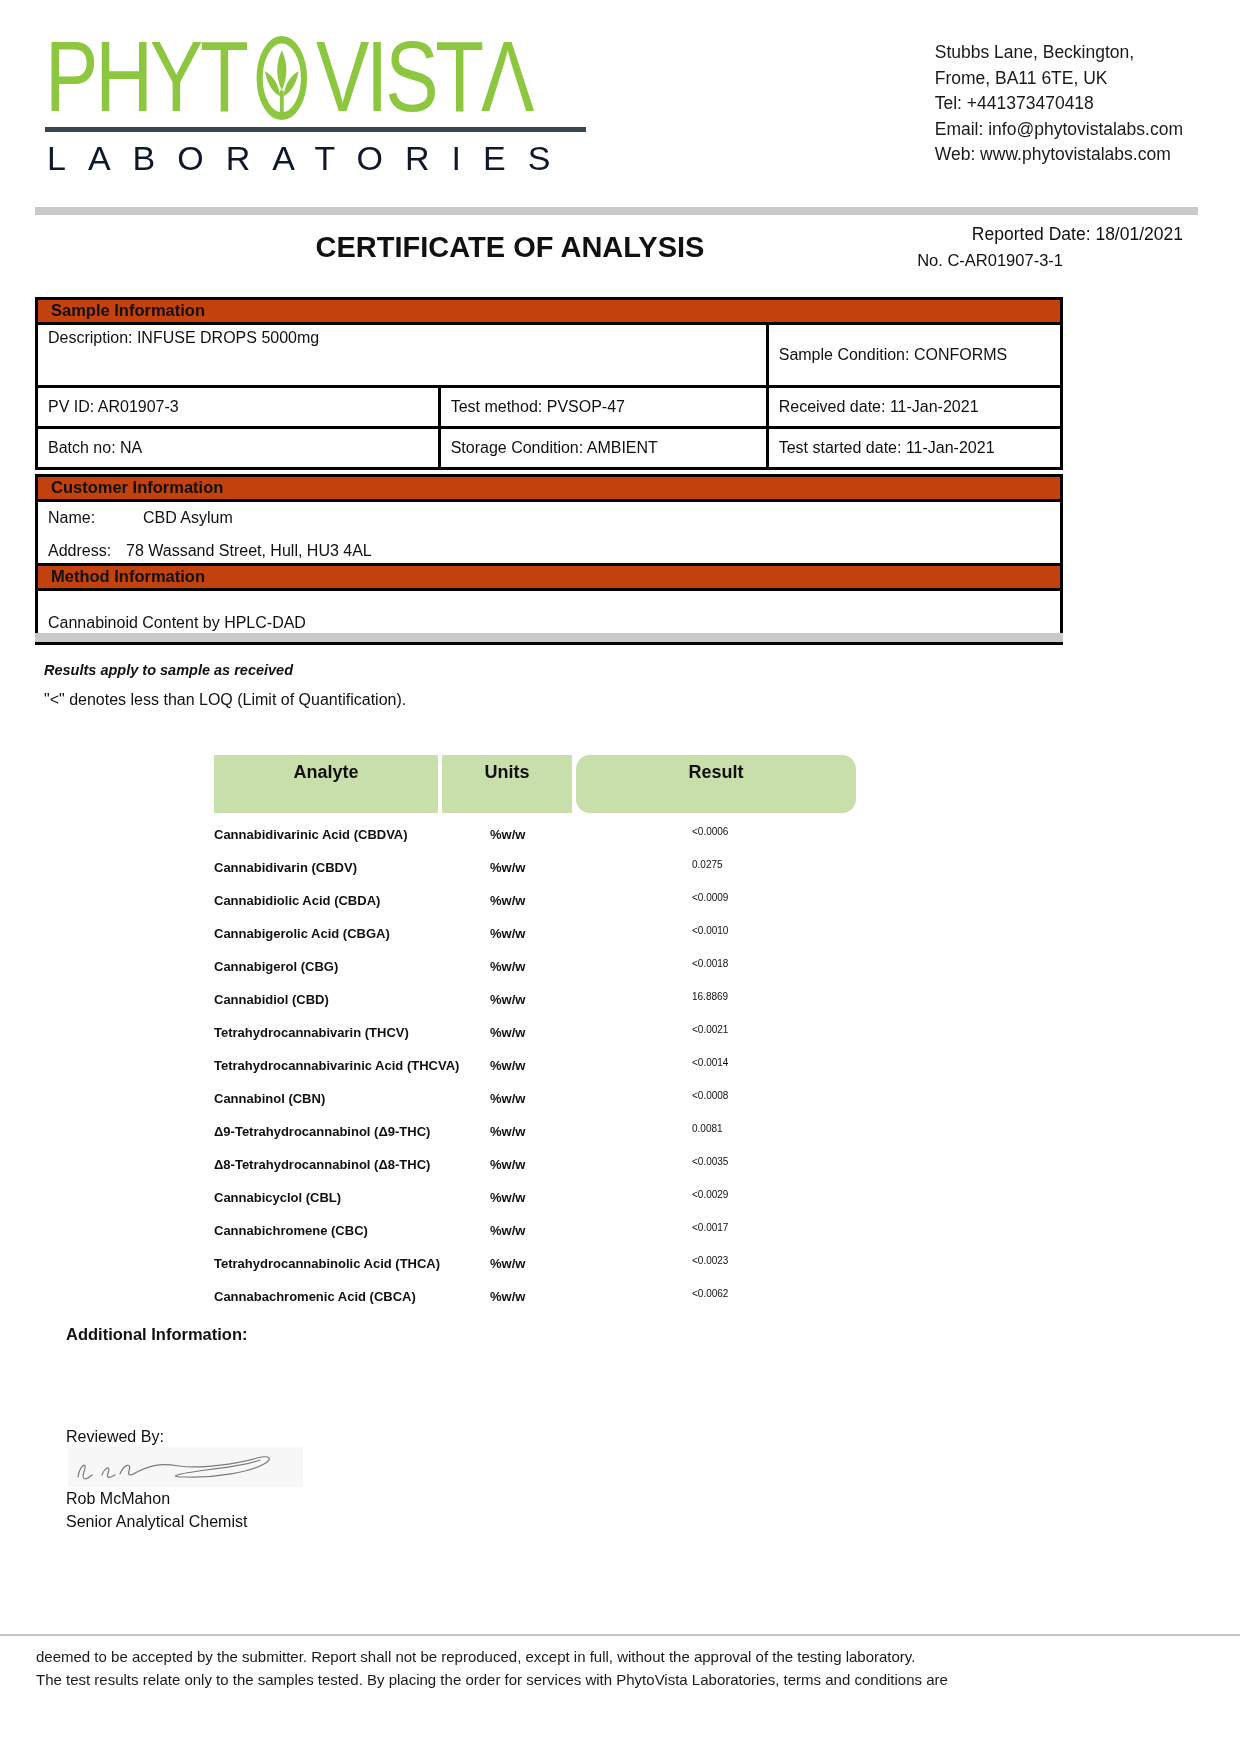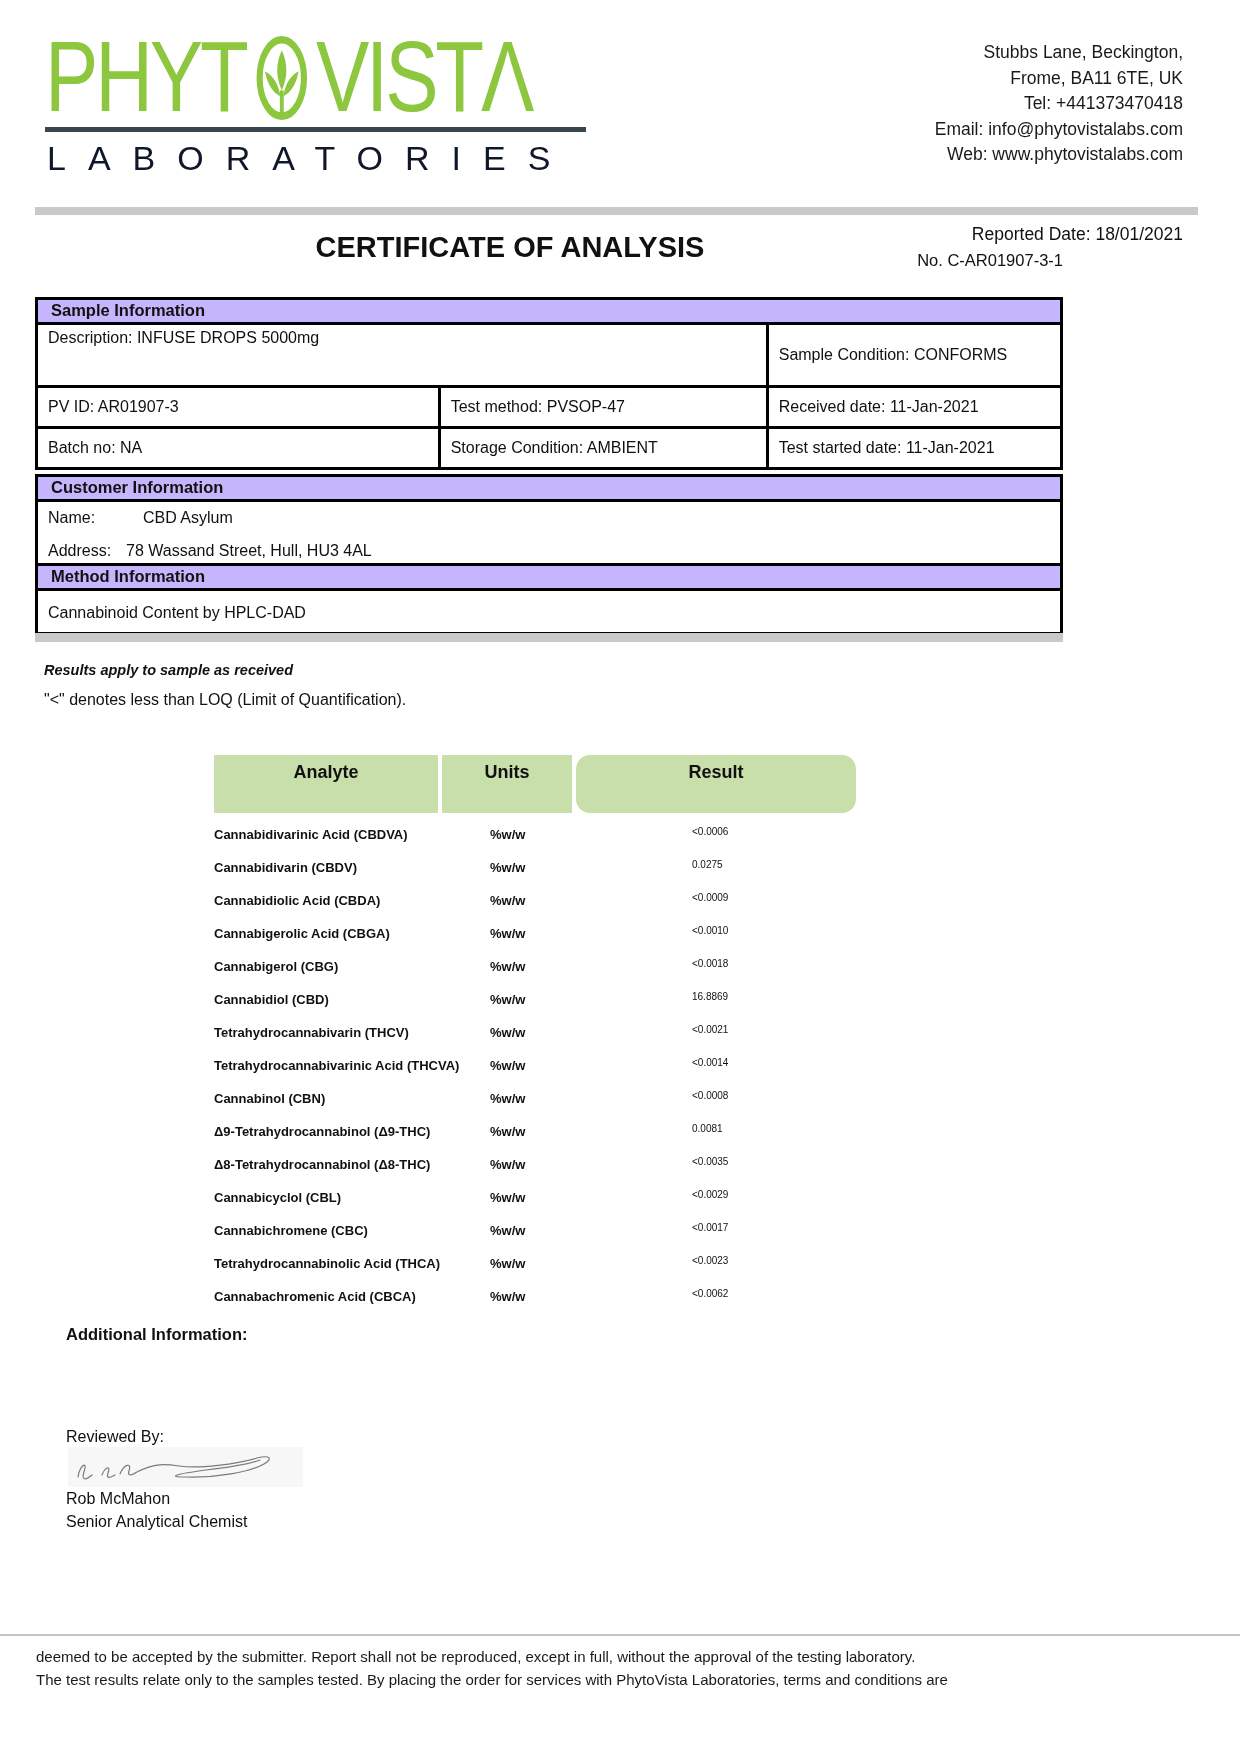--- a/index.html
+++ b/index.html
@@ -21,52 +21,52 @@
   }
   .leaf-o { width:78px; height:86px; margin:0 4px 1px 6px; }
   .logo-underline { position:absolute; left:45px; top:127px; width:541px; height:5px; background:#39464e; }
   .logo-sub {
     position:absolute; left:47px; top:139px;
     font-size:34px; letter-spacing:22px; color:#0f172a; font-weight:400;
     white-space:nowrap;
   }
   .contact {
     position:absolute; right:57px; top:40px;
-    text-align:right; font-size:17.5px; line-height:25.5px; color:#1a1a1a;
+    text-align:left; font-size:17.5px; line-height:25.5px; color:#1a1a1a;
   }
   .graybar1 { position:absolute; left:35px; top:207px; width:1163px; height:8px; background:#c9c9c9; }
   .reported-date { position:absolute; right:57px; top:224px; font-size:17.5px; }
   .report-no { position:absolute; right:177px; top:251px; font-size:16.5px; }
   .doc-title {
     position:absolute; left:35px; top:231px; width:950px;
     text-align:center; font-size:29px; font-weight:bold; letter-spacing:0px;
   }
   
   .info-block { position:absolute; left:35px; width:1028px; border:3px solid #000; background:#fff; }
   .sec-head {
-    background:#c4b5fd; border-bottom:3px solid #000;
+    background:#c2410c; border-bottom:3px solid #000;
     font-weight:bold; font-size:16.5px; padding:1px 0 2px 13px;
   }
   .sample-block { top:297px; }
   .row-flex { display:flex; }
   .cell { padding:4px 10px; font-size:16px; }
   .desc-cell { width:71.5%; border-right:3px solid #000; height:60px; }
   .cond-cell { flex:1; display:flex; align-items:center; }
   .trow { border-top:3px solid #000; height:41px; }
   .c1 { width:39.4%; border-right:3px solid #000; display:flex; align-items:center; }
   .c2 { width:32.1%; border-right:3px solid #000; display:flex; align-items:center; }
   .c3 { flex:1; display:flex; align-items:center; }
   .customer-block { top:474px; }
   .cust-content { padding:7px 10px 10px 10px; font-size:16px; }
   .cust-line { margin-bottom:15px; }
   .cust-line:last-child { margin-bottom:2px; }
   .lbl-name { display:inline-block; min-width:95px; }
   .lbl-addr { display:inline-block; min-width:78px; }
   .method-block { top:563px; }
-  .method-content { padding:13px 10px 10px 10px; font-size:16px; }
+  .method-content { padding:23px 10px 10px 10px; font-size:16px; }
   .graybar2 { position:absolute; left:35px; top:633px; width:1028px; height:9px; background:#c9c9c9; }
   
   .note-italic { position:absolute; left:44px; top:662px; font-size:14.5px; font-weight:bold; font-style:italic; }
   .note-loq { position:absolute; left:44px; top:691px; font-size:16px; }
   
   .results { position:absolute; left:214px; top:755px; width:670px; }
   .results-head { display:flex; gap:4px; }
   .rh-cell {
     background:#c8deab; height:58px; text-align:center;
     font-weight:bold; font-size:18px; padding-top:7px;

